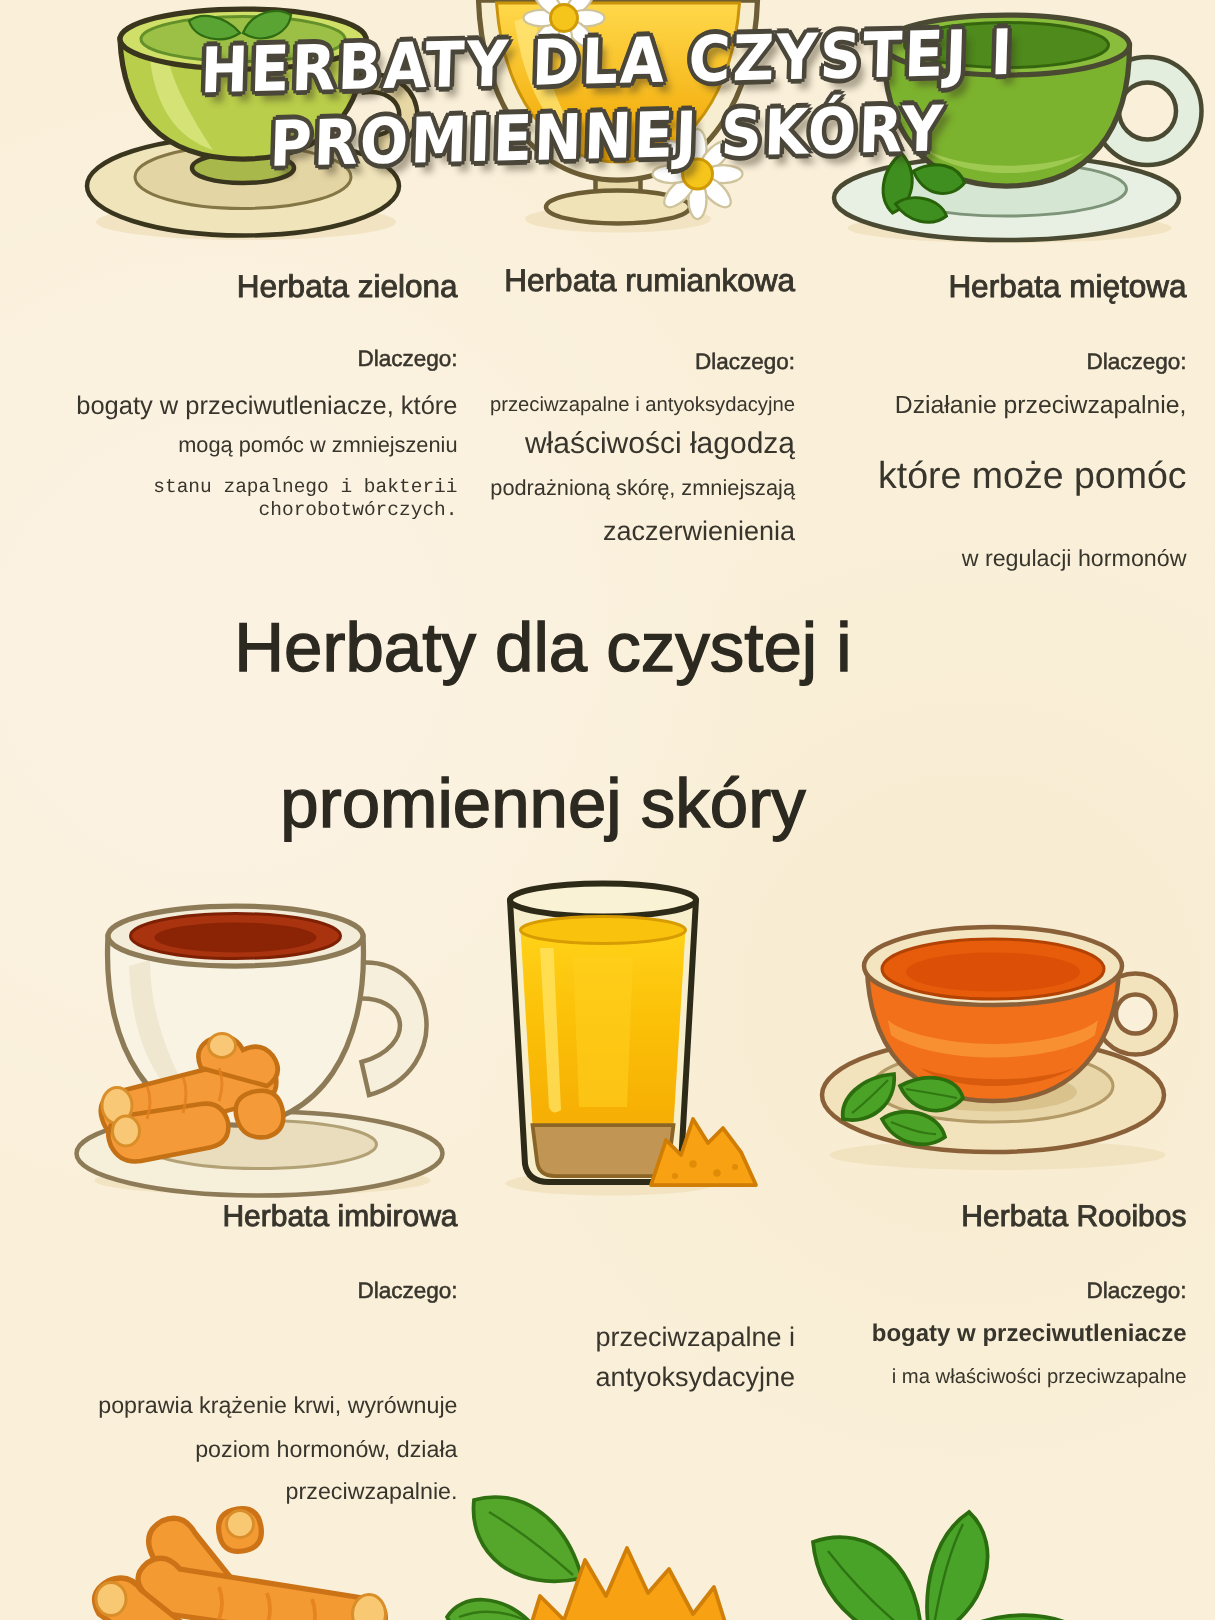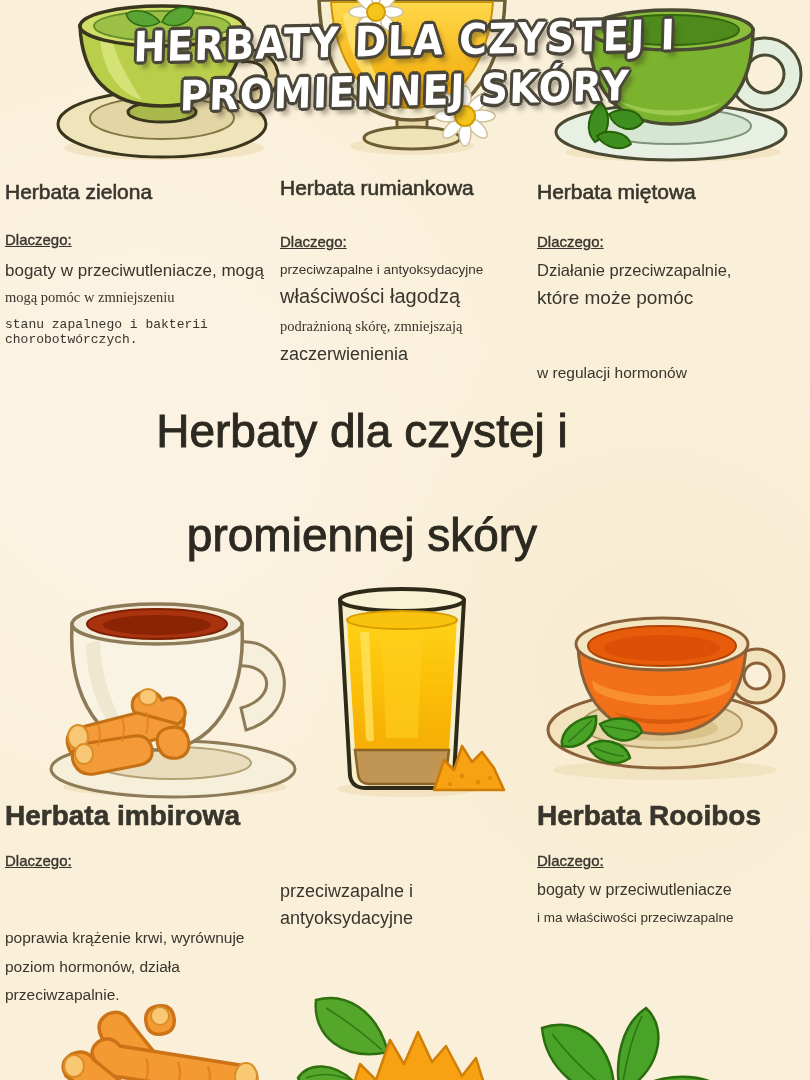--- a/index.html
+++ b/index.html
@@ -20,30 +20,30 @@
   .overlay-title .oline{
     font-size:38px;letter-spacing:1.5px;line-height:50px;
     transform:rotate(-1.3deg) skewX(-3deg) scaleY(1.1);
     text-shadow:
       -2px -2px 0 #4a463a, 2px -2px 0 #4a463a, -2px 2px 0 #4a463a, 2px 2px 0 #4a463a,
       0 3px 0 #4a463a, 3px 0 0 #4a463a, 0 -3px 0 #4a463a, -3px 0 0 #4a463a,
       5px 6px 5px rgba(60,50,30,.45);
   }
   
   .col{position:absolute;top:0;height:100%;z-index:4;}
-  .col .t{position:absolute;width:100%;text-align:left;color:#38352c;line-height:1.15;}
+  .col .t{position:absolute;width:100%;text-align:right;color:#38352c;line-height:1.15;}
   .col1{left:5px;width:300px;}
   .col2{left:280px;width:250px;}
-  .col3{left:537px;width:266px;}
+  .col3{left:525px;width:266px;}
   .tea-name{font-size:21px;-webkit-text-stroke:.6px;}
-  .why{font-size:15px;text-decoration:underline;-webkit-text-stroke:.35px;}
-  .s11{font-size:13px;font-family:Liberation Mono, monospace;} .s13{font-size:13.5px;} .s14{font-size:14.5px;font-family:Liberation Serif, serif;}
-  .s15{font-size:15.5px;margin-top:48px;} .s16{font-size:16px;} .s165{font-size:16.5px;}
-  .s17{font-size:17px;} .s18{font-size:18px;} .s19{font-size:19px;} .s20{font-size:20px;}
-  .mid-name{font-size:28px;font-weight:bold;-webkit-text-stroke:.6px;}
+  .why{font-size:15px;-webkit-text-stroke:.35px;}
+  .s11{font-size:13px;font-family:Liberation Mono, monospace;} .s13{font-size:13.5px;} .s14{font-size:14.5px;}
+  .s15{font-size:15.5px;margin-top:48px;} .s16{font-size:16px;font-weight:bold;} .s165{font-size:16.5px;}
+  .s17{font-size:17px;} .s18{font-size:18px;} .s19{font-size:25px;margin-top:16px;} .s20{font-size:20px;}
+  .mid-name{font-size:20px;-webkit-text-stroke:.6px;}
   
   .main-title{
     position:absolute;left:0;top:404px;width:724px;text-align:center;z-index:4;
     color:#2c2921;-webkit-text-stroke:.9px;
   }
   .main-title .ml{font-size:46px;line-height:54px;}
   .main-title .ml2{margin-top:50px;}
 </style>
 </head>
 <body>
@@ -126,21 +126,21 @@
   </svg>
 
   <div class="overlay-title">
     <div class="oline">HERBATY DLA CZYSTEJ I</div>
     <div class="oline">PROMIENNEJ SKÓRY</div>
   </div>
 
   <div class="col col1">
     <div class="t tea-name" style="top:180px">Herbata zielona</div>
     <div class="t why" style="top:231px">Dlaczego:</div>
-    <div class="t s17" style="top:261px">bogaty w przeciwutleniacze, mogą</div>
+    <div class="t s17" style="top:261px">bogaty w przeciwutleniacze, które</div>
     <div class="t s14" style="top:289px">mogą pomóc w zmniejszeniu</div>
     <div class="t s11" style="top:318px">stanu zapalnego i bakterii chorobotwórczych.</div>
   </div>
 
   <div class="col col2">
     <div class="t tea-name" style="top:176px">Herbata rumiankowa</div>
     <div class="t why" style="top:233px">Dlaczego:</div>
     <div class="t s20" style="top:285px">właściwości łagodzą</div>
     <div class="t s13" style="top:262px">przeciwzapalne i antyoksydacyjne</div>
     <div class="t s14" style="top:318px">podrażnioną skórę, zmniejszają</div>

